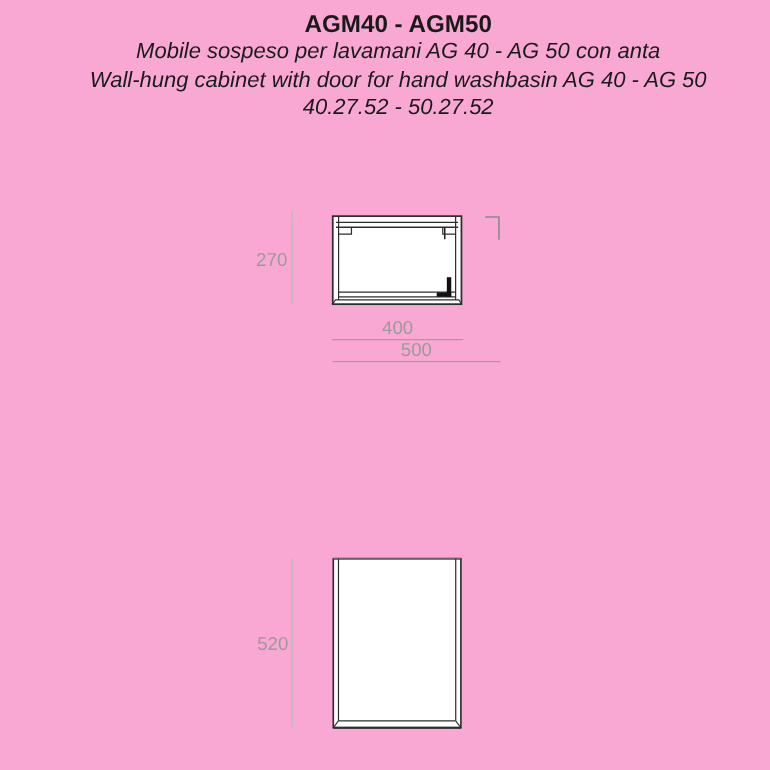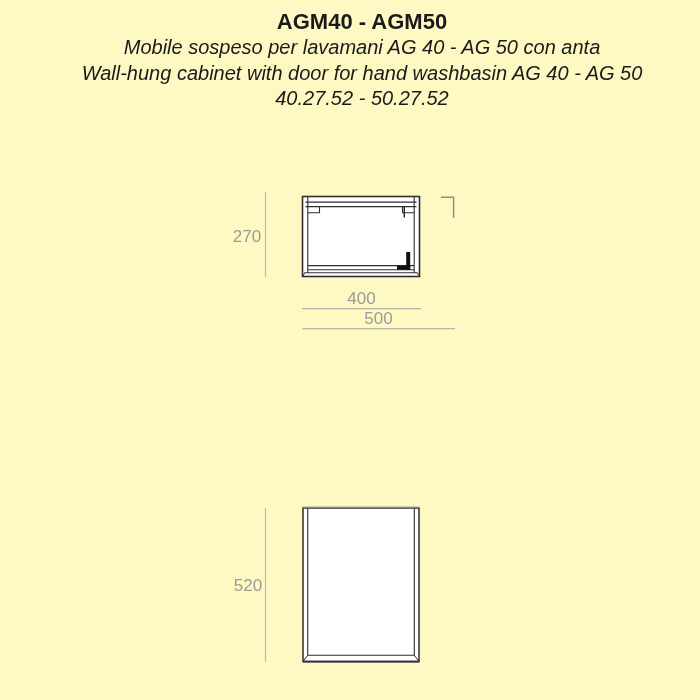--- a/index.html
+++ b/index.html
@@ -1,19 +1,19 @@
 <!DOCTYPE html>
 <html><head>
 <meta charset="utf-8">
 <style>
   html,body{margin:0;padding:0;background:#ffffff;}
   .page{
     position:relative;
     width:700px;height:700px;
-    background:#fef9c3;
+    background:#f9a8d4;
     overflow:hidden;
     font-family:"Liberation Sans", sans-serif;
   }
   .header{
     position:absolute;
     top:9px;left:12px;width:700px;
     text-align:center;
     color:#1a1a1a;
   }
   .header .title{

